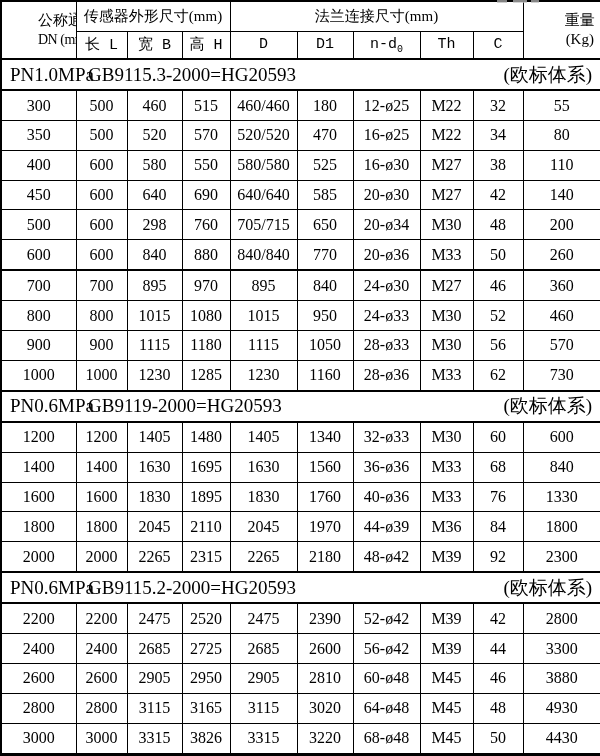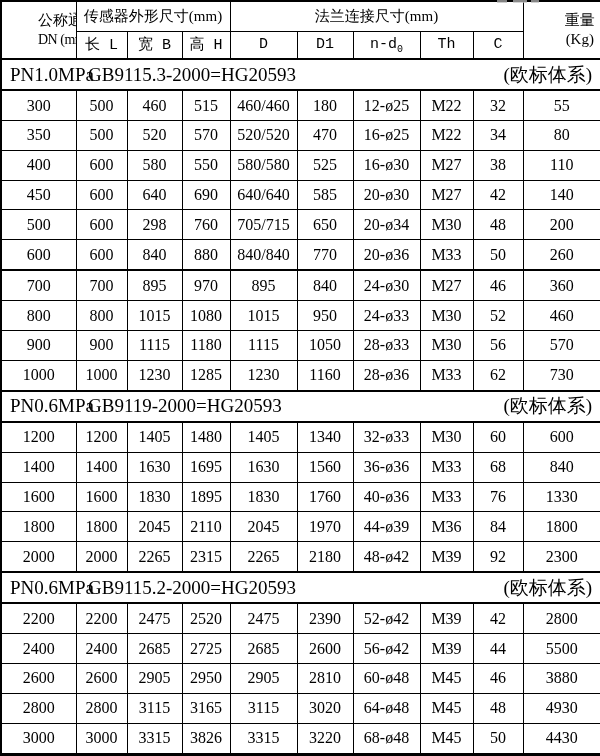--- a/index.html
+++ b/index.html
@@ -323,21 +323,21 @@
       <tr>
         <td>2400</td>
         <td>2400</td>
         <td>2685</td>
         <td>2725</td>
         <td>2685</td>
         <td>2600</td>
         <td>56-ø42</td>
         <td>M39</td>
         <td>44</td>
-        <td>5500</td>
+        <td>3300</td>
       </tr>
       <tr>
         <td>2600</td>
         <td>2600</td>
         <td>2905</td>
         <td>2950</td>
         <td>2905</td>
         <td>2810</td>
         <td>60-ø48</td>
         <td>M45</td>

